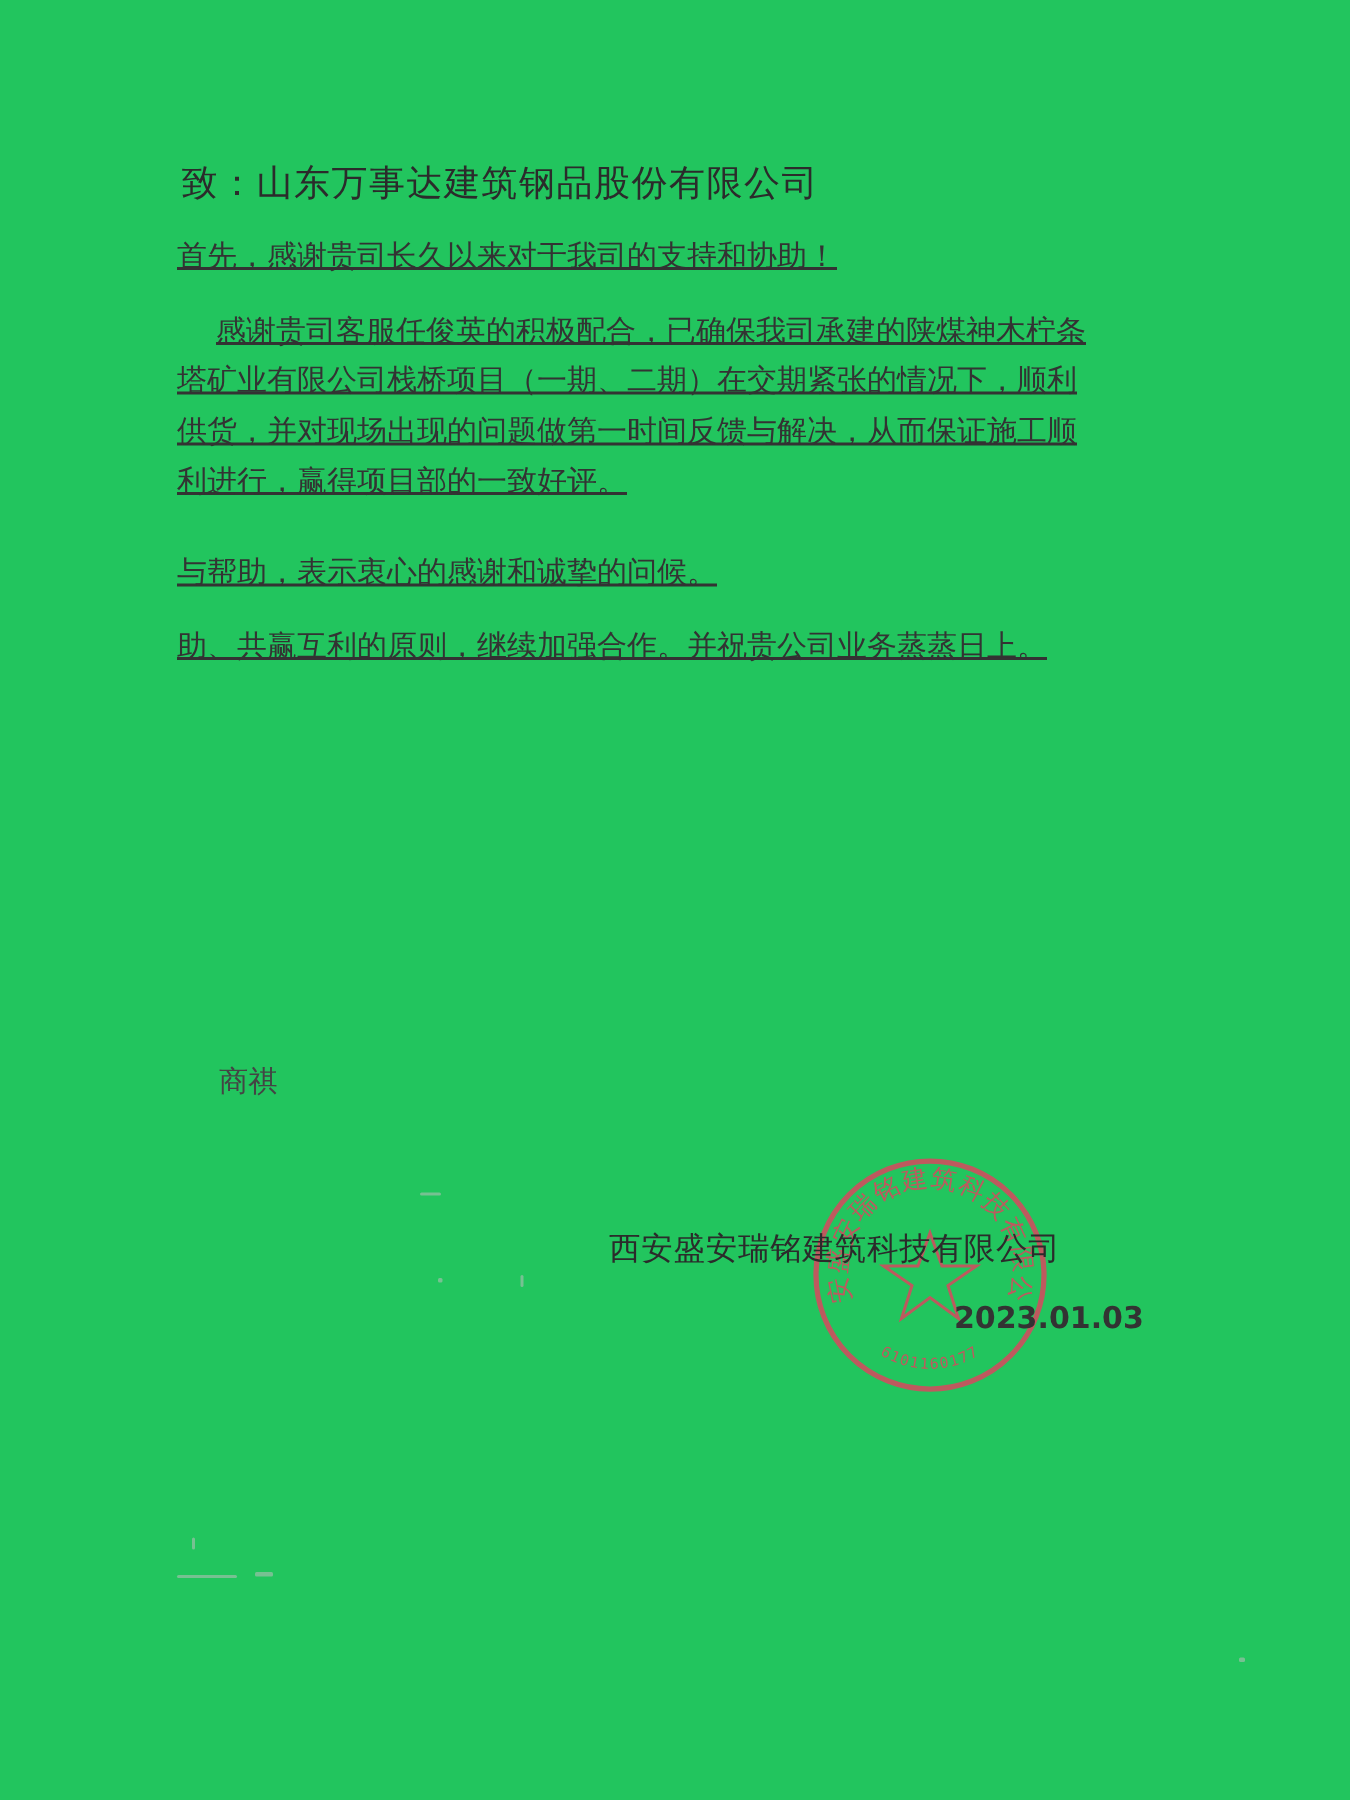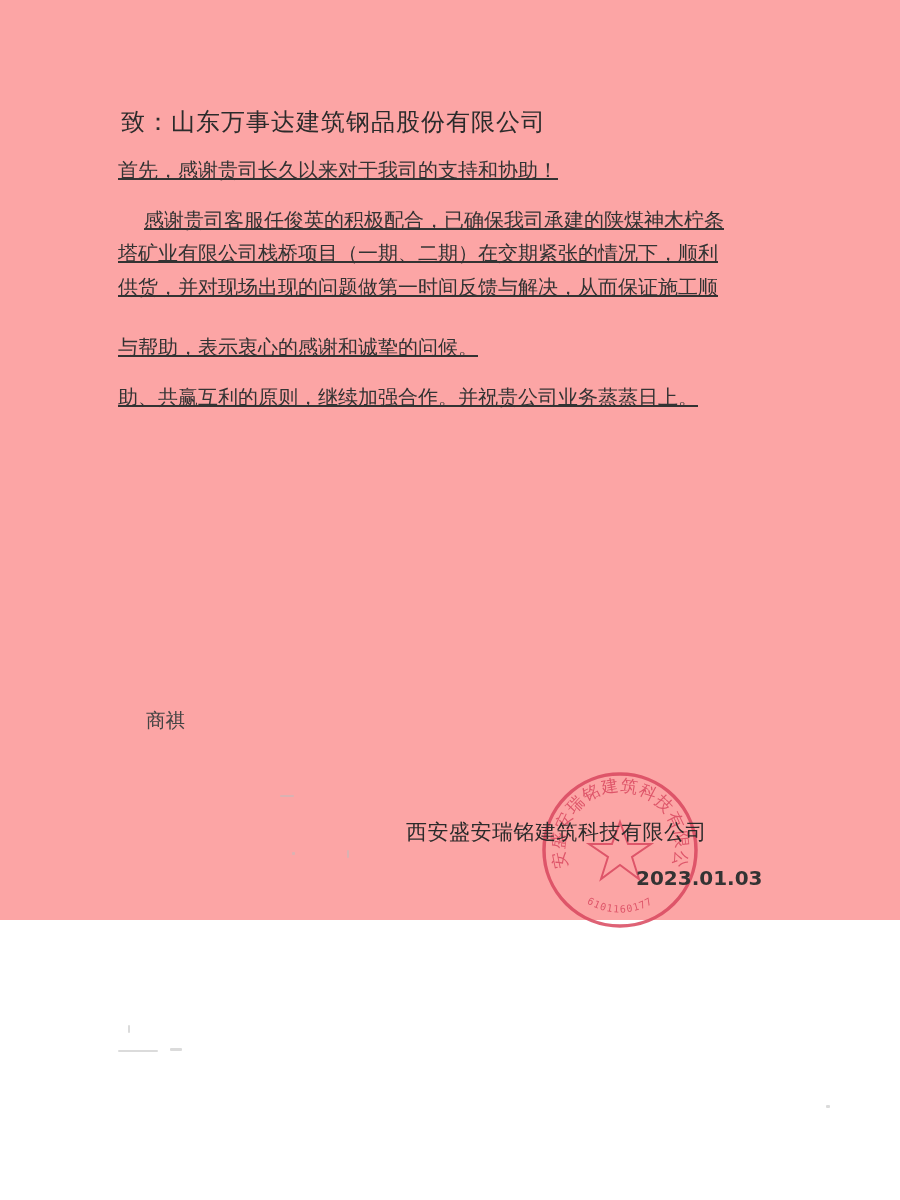--- a/index.html
+++ b/index.html
@@ -11,22 +11,22 @@
       width: 900px;
       height: 1200px;
       position: relative;
       overflow: hidden;
       font-family: "DejaVu Serif", "Liberation Serif", serif;
       color: #333333;
     }
     .page {
       position: absolute;
       left: 0; top: 0;
-      width: 900px; height: 920px;
-      background: #fca5a5;
+      width: 900px; height: 1200px;
+      background: #22c55e;
     }
     .recipient {
       position: absolute;
       left: 121px;
       top: 106px;
       font-family: "DejaVu Sans", "Liberation Sans", sans-serif;
       font-size: 24px;
       letter-spacing: 1px;
       color: #2b2b2b;
       white-space: nowrap;
@@ -103,20 +103,23 @@
     </p>
     <p style="padding-left:26px;">
       <span>感谢贵司客服任俊英的积极配合，已确保我司承建的陕煤神木柠条</span>
     </p>
     <p>
       <span>塔矿业有限公司栈桥项目（一期、二期）在交期紧张的情况下，顺利</span>
     </p>
     <p>
       <span>供货，并对现场出现的问题做第一时间反馈与解决，从而保证施工顺</span>
     </p>
+    <p style="margin-bottom:16px;">
+      <span>利进行，赢得项目部的一致好评。</span>
+    </p>
     <p style="margin-bottom:16px;margin-top:27px;">
       <span>与帮助，表示衷心的感谢和诚挚的问候。</span>
     </p>
     <p>
       <span>助、共赢互利的原则，继续加强合作。并祝贵公司业务蒸蒸日上。</span>
     </p>
   </div>
 
   <div class="closing">商祺</div>
 

